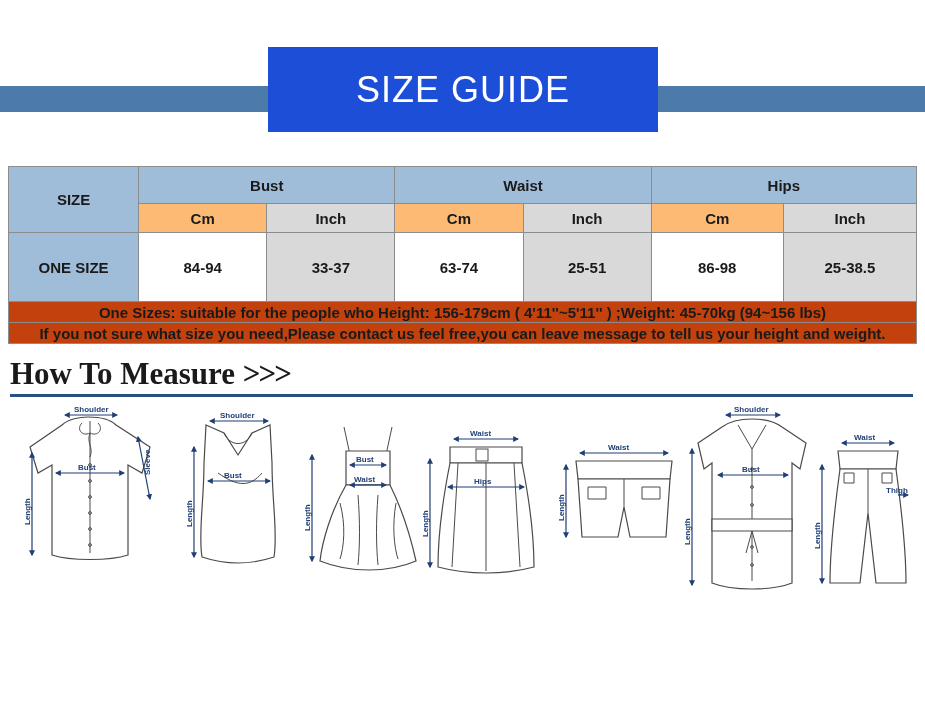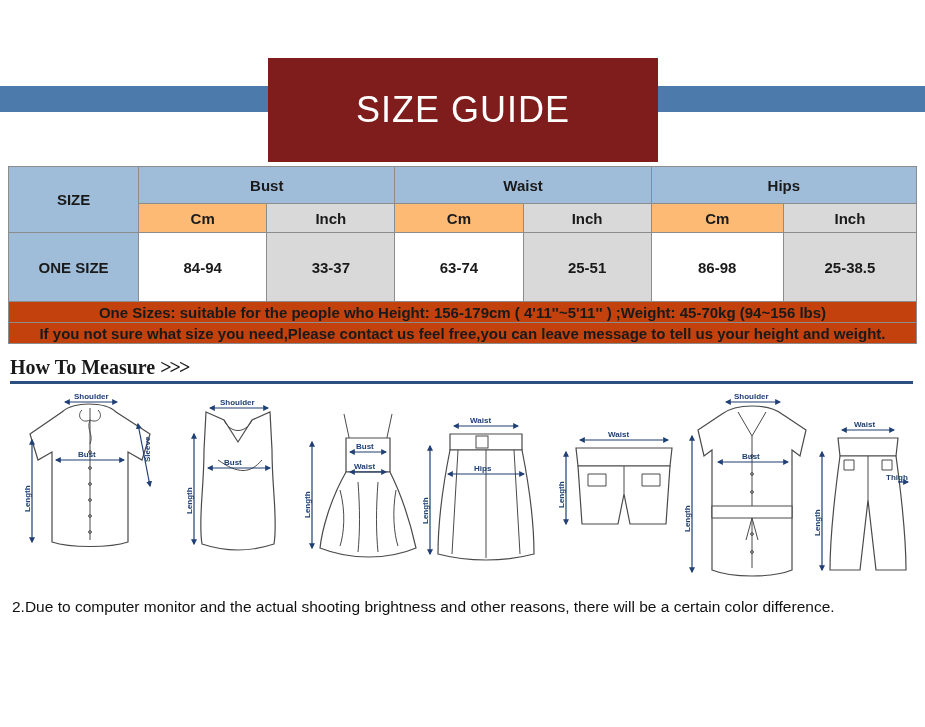--- a/index.html
+++ b/index.html
@@ -25,25 +25,25 @@
   .banner-bar {
     position: absolute;
     top: 40px;
     left: 0;
     width: 925px;
     height: 26px;
     background: #4b7aab;
   }
   .banner-box {
     position: absolute;
-    top: 12px;
+    top: 1px;
     left: 268px;
     width: 390px;
-    height: 104px;
-    background: #7f1d1d;
+    height: 85px;
+    background: #1d4ed8;
     display: flex;
     align-items: center;
     justify-content: center;
   }
   .banner-title {
     color: #ffffff;
     font-size: 36px;
     letter-spacing: 1px;
     font-weight: normal;
   }
@@ -101,21 +101,21 @@
     padding: 9px 6px;
     height: 20px;
     background: #c2410c;
   }
 
   
   .htm {
     margin: 12px 10px 0 10px;
   }
   .htm-title {
-    font-size: 20px;
+    font-size: 31px;
     font-weight: bold;
     color: #1a1a1a;
     font-family: "Liberation Serif", serif;
     letter-spacing: 0px;
   }
   .htm-title .arrows {
     letter-spacing: -2px;
   }
   .htm-rule {
     height: 3px;
@@ -341,14 +341,13 @@
         <line class="ar" x1="888" y1="92" x2="898" y2="92" marker-end="url(#ah)"></line>
         <text class="tx" x="876" y="90">Thigh</text>
         <line class="ar" x1="812" y1="62" x2="812" y2="180" marker-start="url(#ah2)" marker-end="url(#ah)"></line>
         <text class="tx" x="810" y="146" transform="rotate(-90 810,146)">Length</text>
       </g>
     </svg>
   </div>
 </div>
 
 <div class="footer">
-  <div>2.Due to computer monitor and the actual shooting brightness and other reasons, there will be a certain color difference.</div>
 </div>
 
 </body></html>

